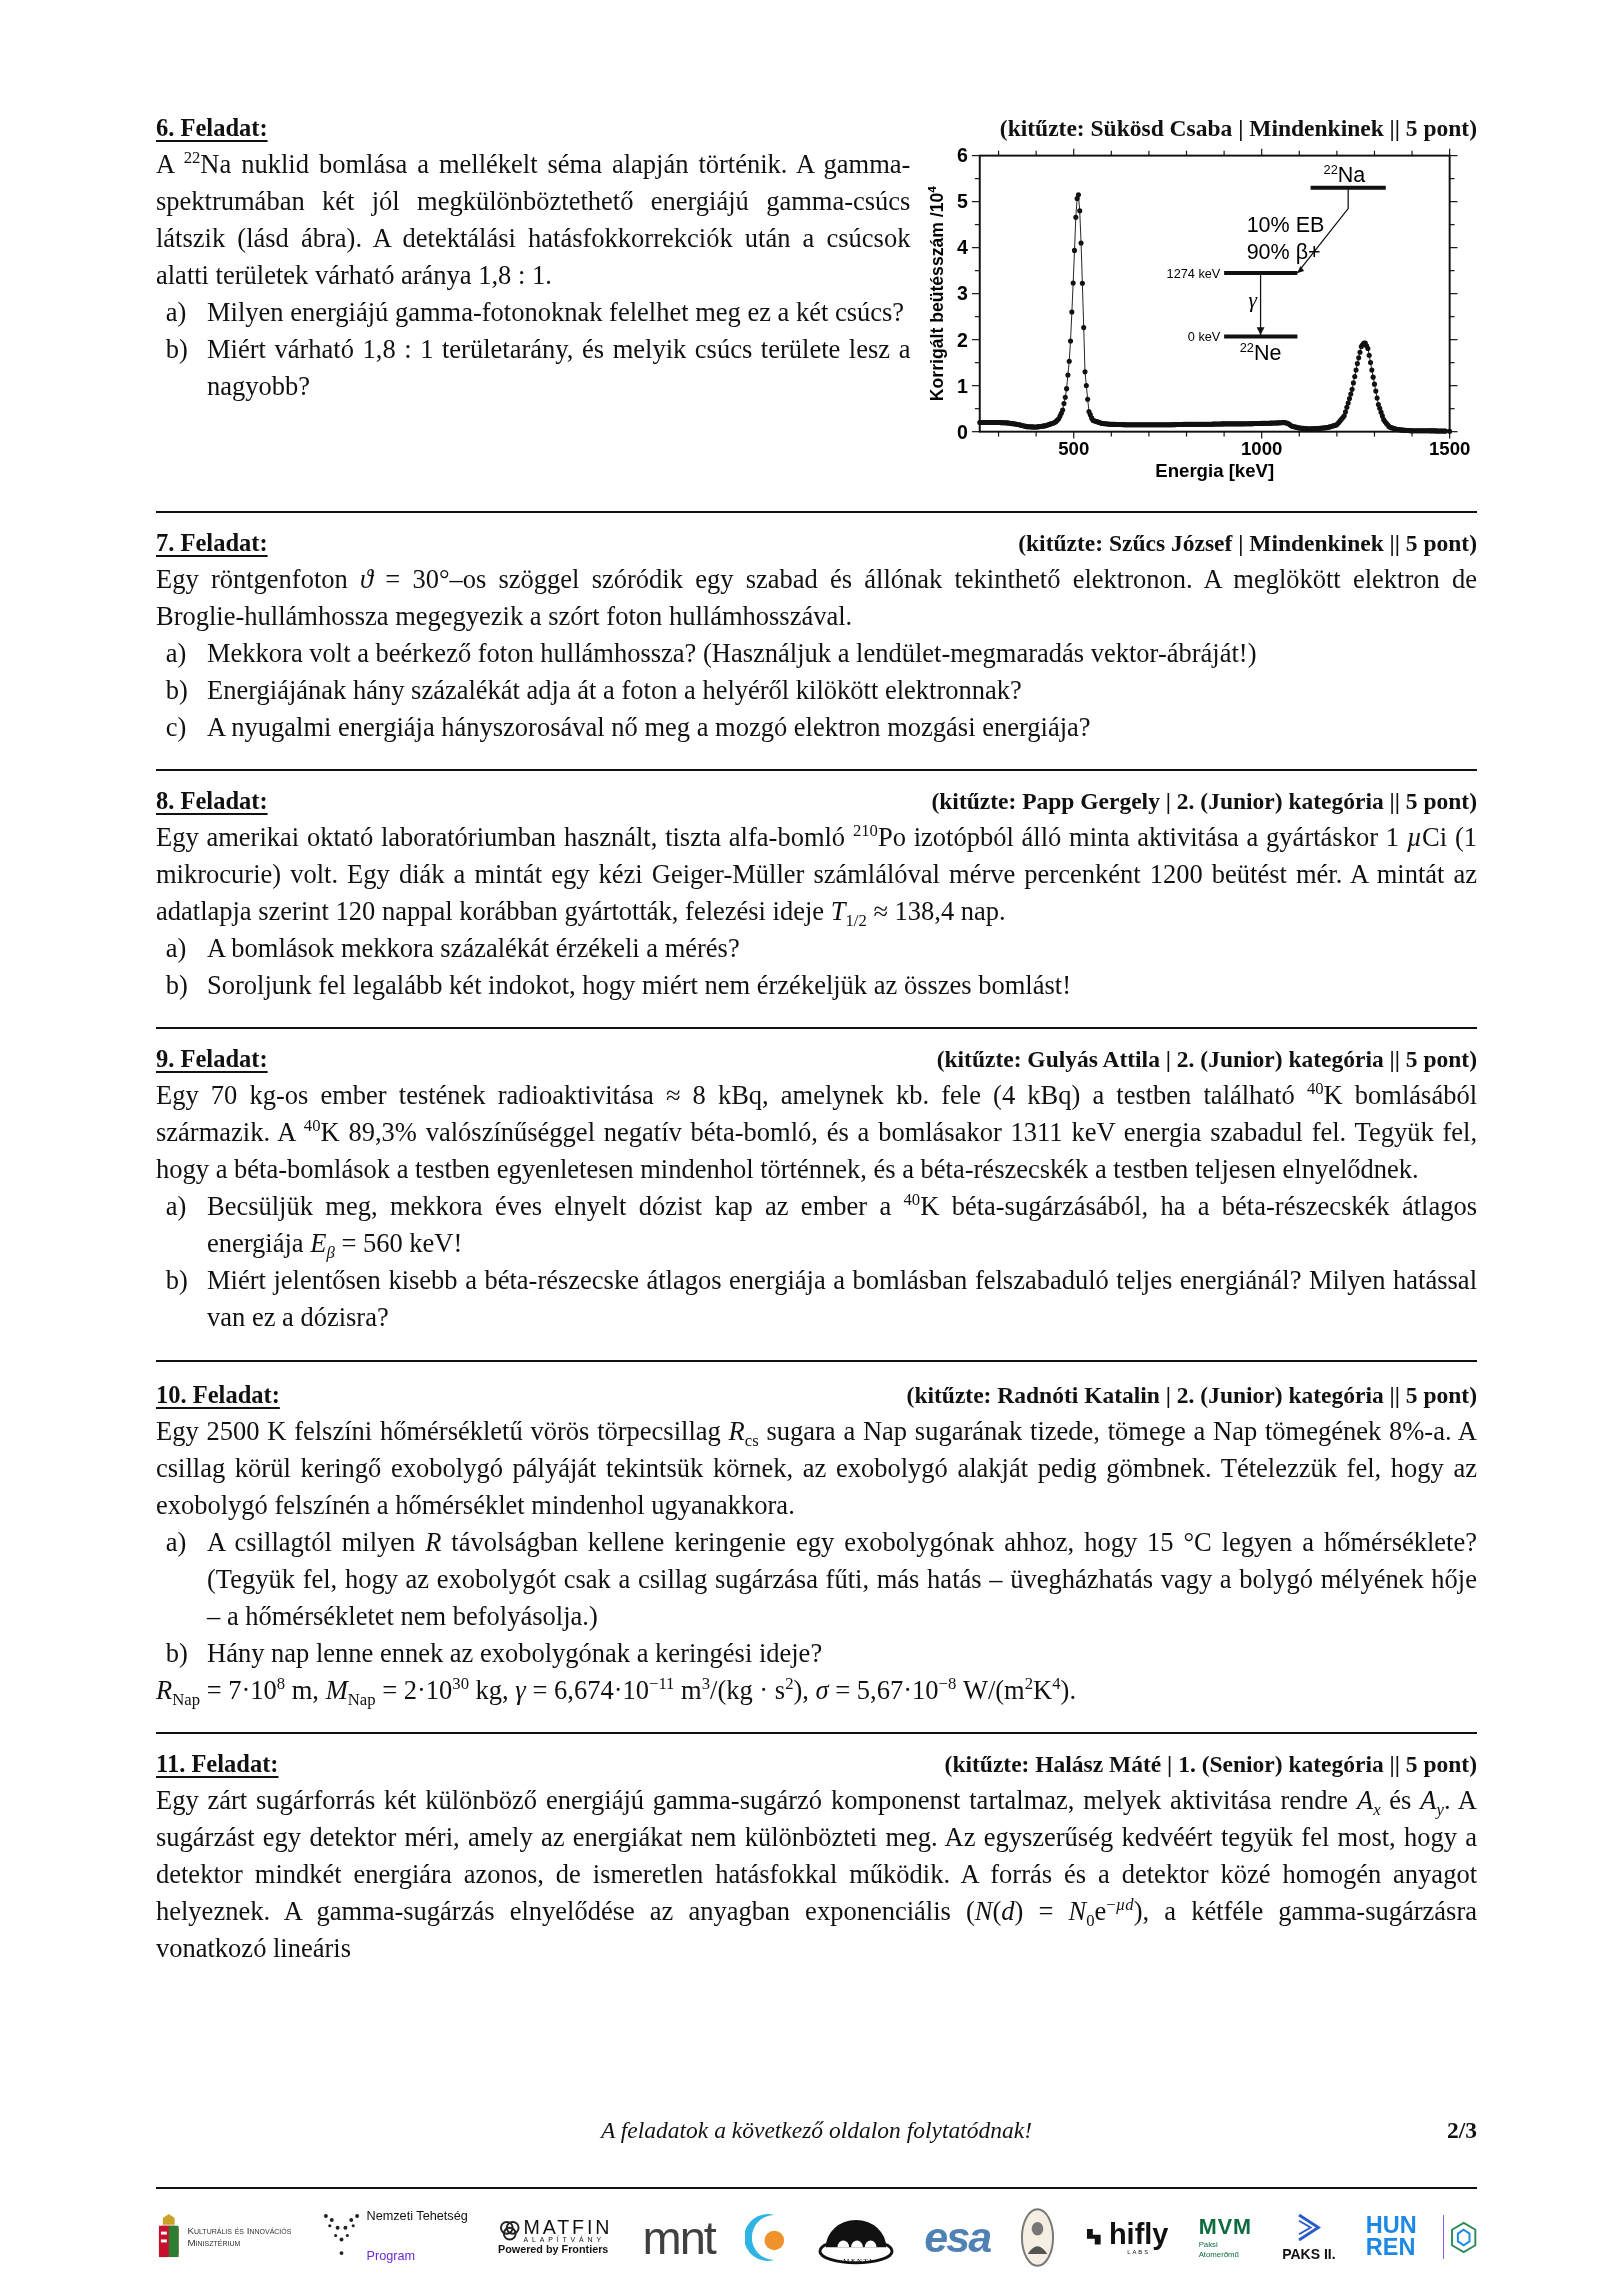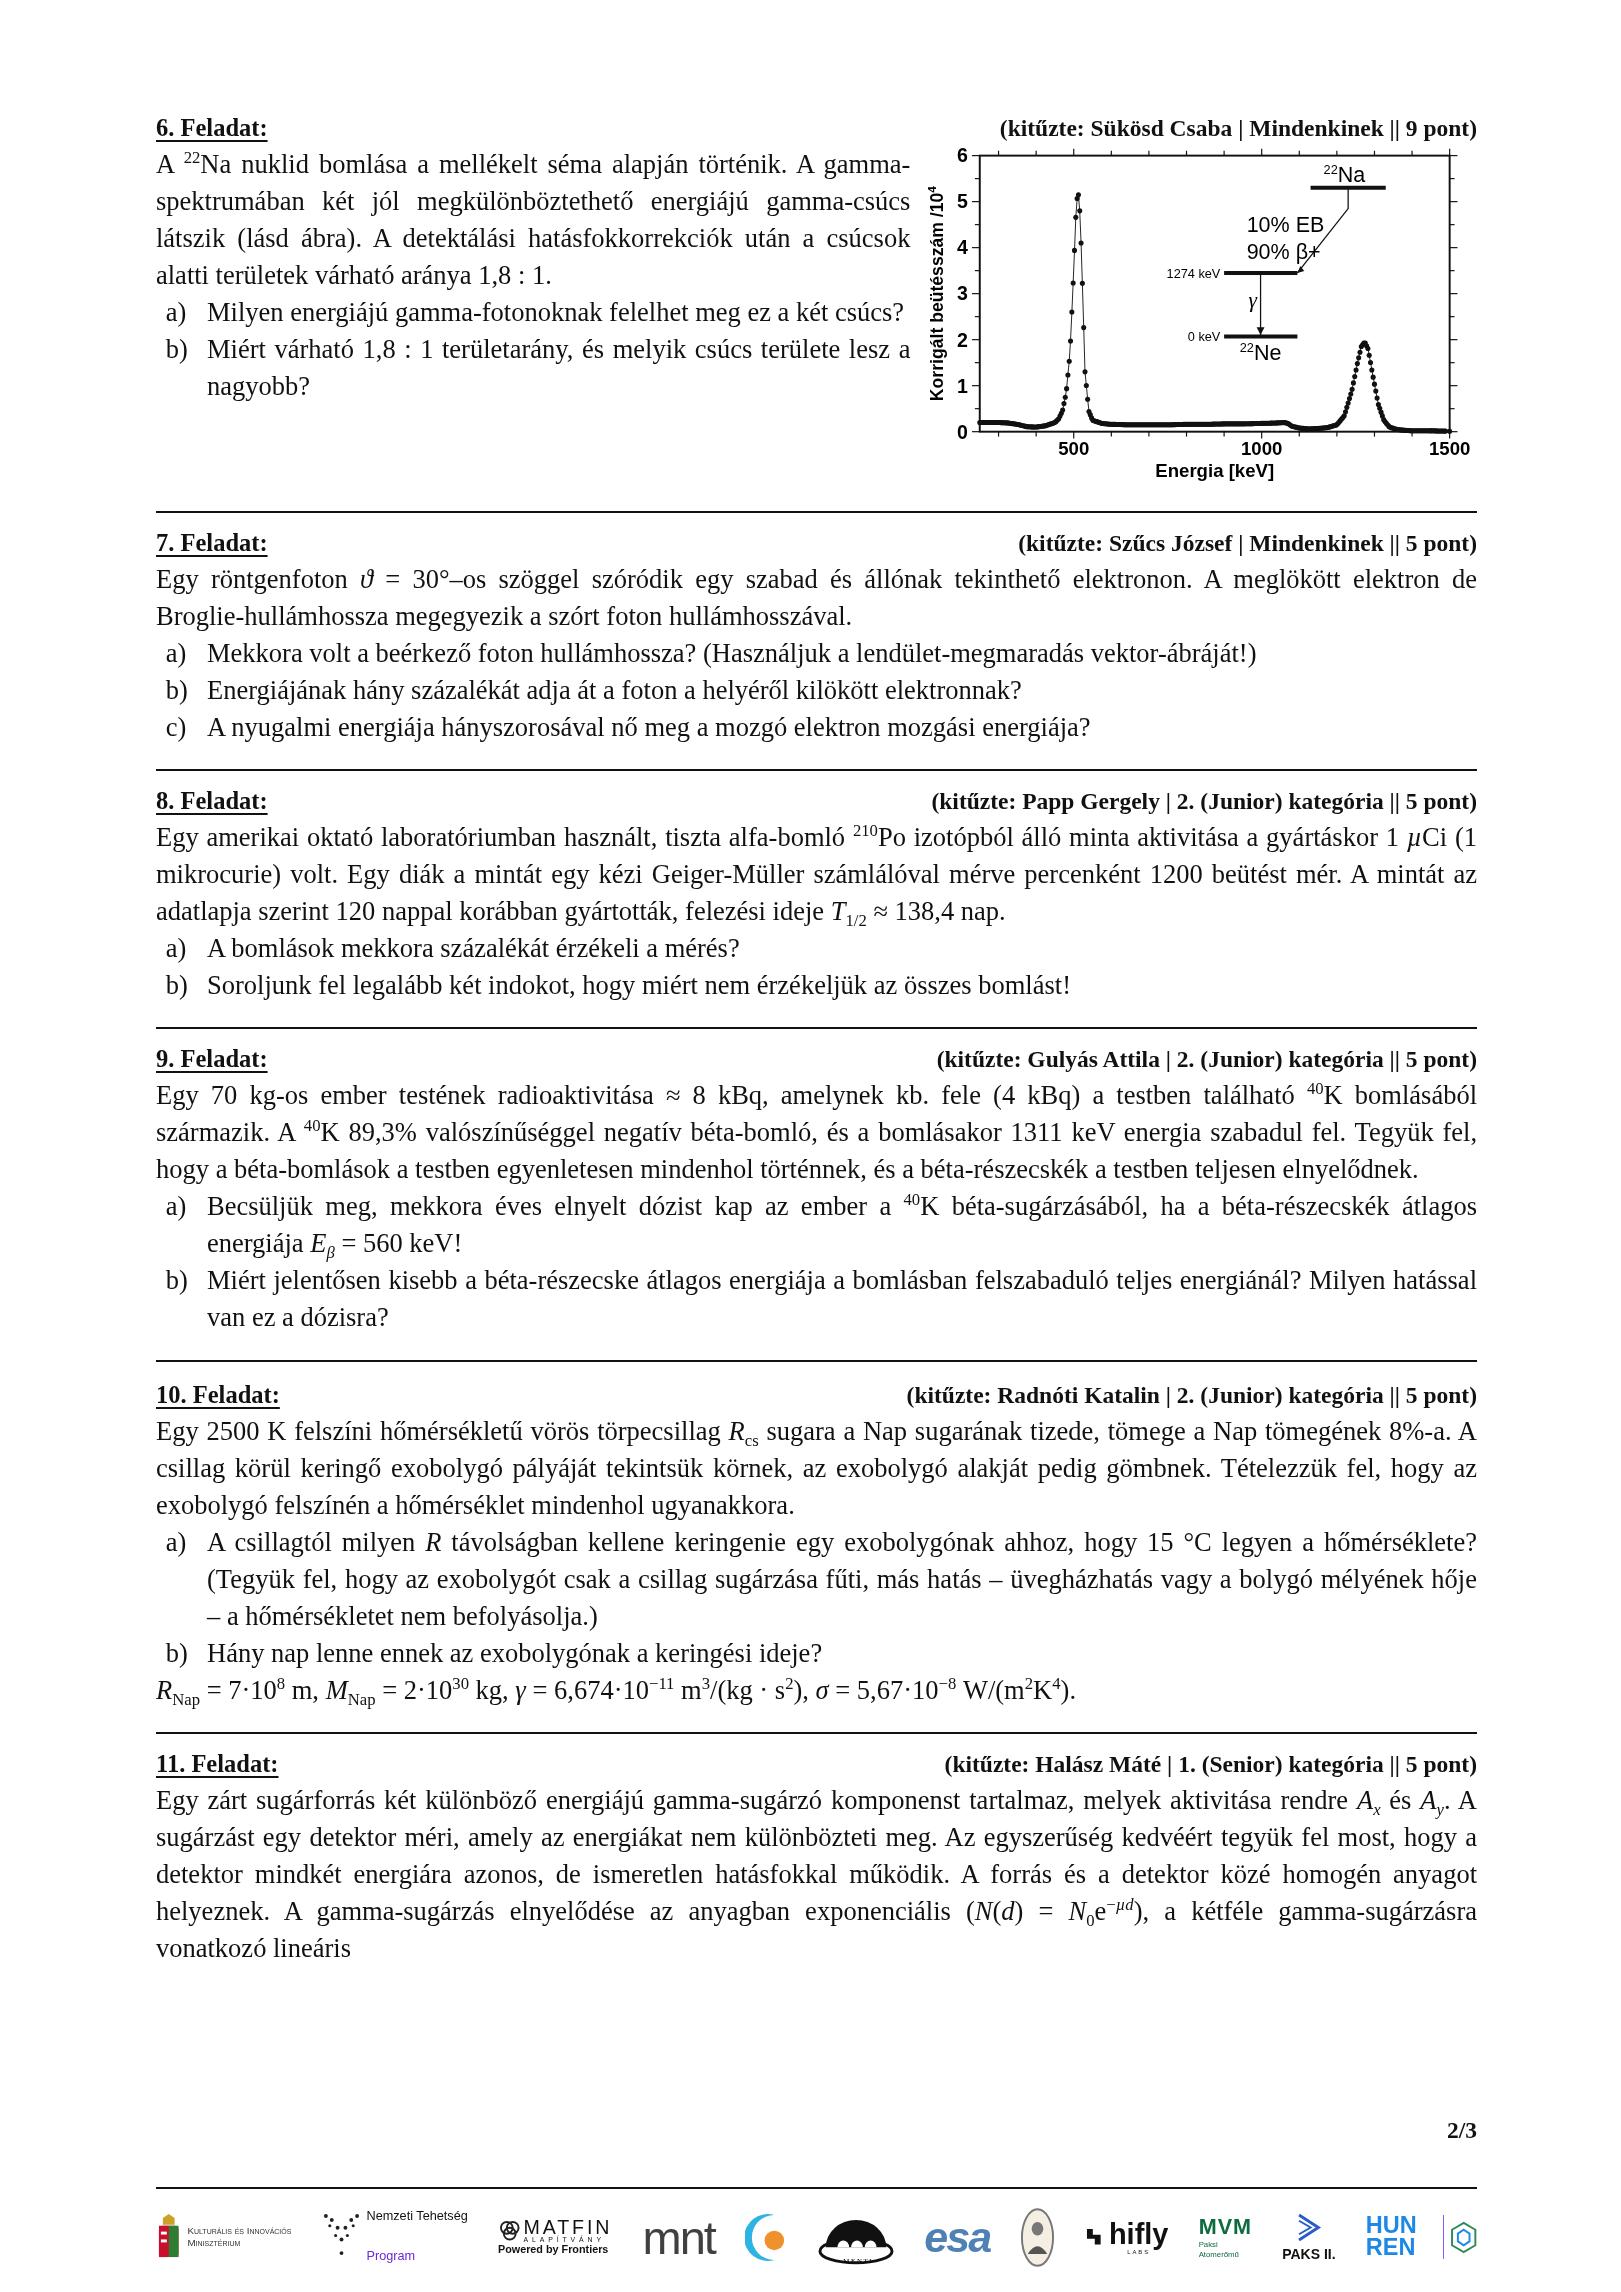--- a/index.html
+++ b/index.html
@@ -43,21 +43,21 @@
   .logo-small { font-size: 9.8px; line-height: 11.8px; color: #333; }
 </style>
 </head>
 <body>
 
 <div class="page">
 
   <section class="task">
     <div class="task-head">
       <span class="task-title">6. Feladat:</span>
-      <span class="task-meta">(kitűzte: Sükösd Csaba | Mindenkinek || 9 pont)</span>
+      <span class="task-meta">(kitűzte: Sükösd Csaba | Mindenkinek || 5 pont)</span>
     </div>
     <div class="t6-wrap">
       <div class="t6-text">
         <p class="para">A <sup>22</sup>Na nuklid bomlása a mellékelt séma alapján történik. A gamma-spektrumában két jól megkülönböztethető energiájú gamma-csúcs látszik (lásd ábra). A detektálási hatásfokkorrekciók után a csúcsok alatti területek várható aránya 1,8 : 1.</p>
         <ul class="items">
             <li>
               <span class="lbl">a)</span>
               <span class="txt">Milyen energiájú gamma-fotonoknak felelhet meg ez a két csúcs?</span>
             </li>
             <li>
@@ -600,20 +600,21 @@
   <section class="task" style="margin-top:11.8px;">
     <div class="task-head">
       <span class="task-title">11. Feladat:</span>
       <span class="task-meta">(kitűzte: Halász Máté | 1. (Senior) kategória || 5 pont)</span>
     </div>
     <p class="para">Egy zárt sugárforrás két különböző energiájú gamma-sugárzó komponenst tartalmaz, melyek aktivitása rendre <i>A</i><sub><i>x</i></sub> és <i>A</i><sub><i>y</i></sub>. A sugárzást egy detektor méri, amely az energiákat nem különbözteti meg. Az egyszerűség kedvéért tegyük fel most, hogy a detektor mindkét energiára azonos, de ismeretlen hatásfokkal működik. A forrás és a detektor közé homogén anyagot helyeznek. A gamma-sugárzás elnyelődése az anyagban exponenciális (<i>N</i>(<i>d</i>) = <i>N</i><sub>0</sub>e<sup>−<i>µd</i></sup>), a kétféle gamma-sugárzásra vonatkozó lineáris</p>
   </section>
 </div>
 
 <div class="footer">
+  <span class="footer-note">A feladatok a következő oldalon folytatódnak!</span>
   <span class="footer-page">2/3</span>
 </div>
 <div class="logo-rule"></div>
 
 <div class="logos">
   <div class="logo">
     <svg width="25.5" height="47" viewBox="0 0 26 48">
       <rect x="3" y="12" width="20" height="32" rx="4" fill="#c8102e"></rect>
       <rect x="3" y="12" width="10" height="32" fill="#c8102e"></rect>
       <rect x="13" y="12" width="10" height="32" fill="#2e7d32"></rect>

